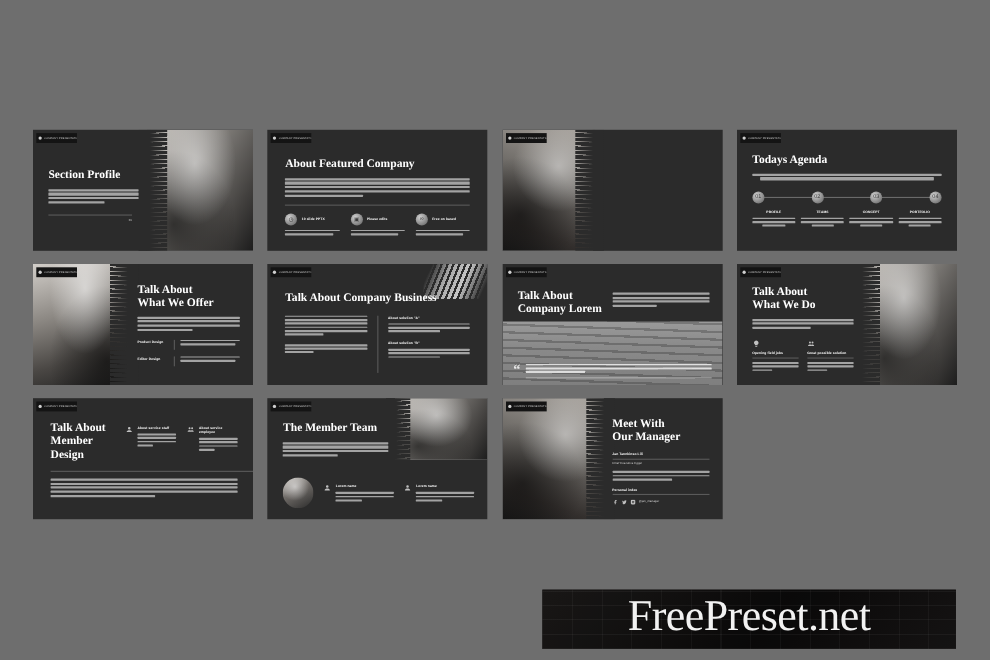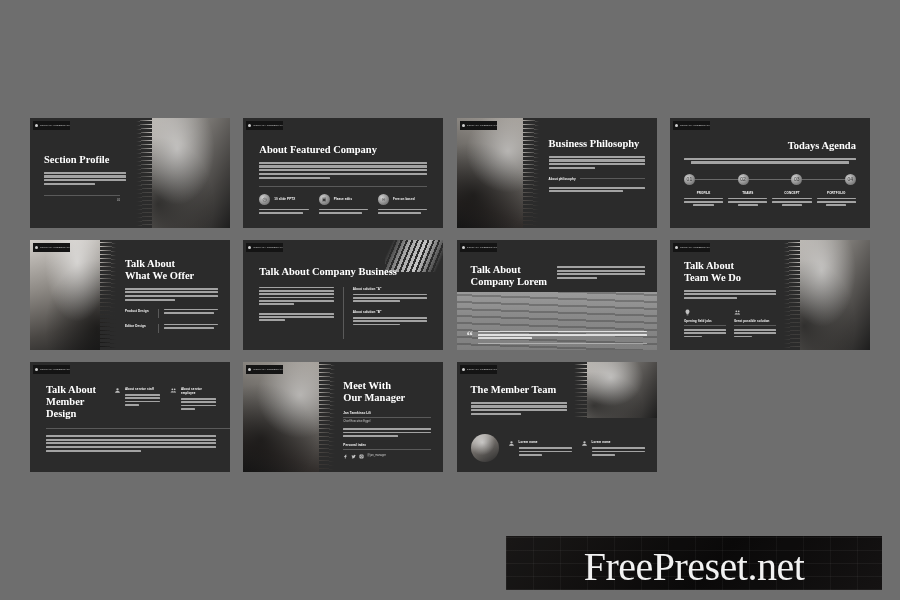--- a/index.html
+++ b/index.html
@@ -136,25 +136,25 @@
     width:28px; height:28px; border-radius:50%;
     background:
       radial-gradient(circle at 40% 30%, rgba(255,255,255,.55), transparent 50%),
       linear-gradient(150deg,#cac6c1,#6e6a66 45%,#2a2a2a);
     flex:none;
   }
 
   
   #watermark {
     position:absolute;
-    left:506px; top:536px;
+    left:493px; top:536px;
     width:376px; height:54px;
     background:#0d0c0c;
     overflow:hidden;
-    display:flex; align-items:flex-end; justify-content:center;
+    display:flex; align-items:flex-start; justify-content:center;
   }
   #watermark .brick {
     position:absolute; inset:0;
     background:
       repeating-linear-gradient(0deg, rgba(255,255,255,.05) 0 1px, transparent 1px 13px),
       repeating-linear-gradient(90deg, rgba(255,255,255,.045) 0 1px, transparent 1px 27px),
       linear-gradient(130deg,#1b1918 0%,#0a0909 55%,#161414 100%);
     opacity:.9;
   }
   #watermark .wtext {
@@ -239,46 +239,29 @@
     </div>
   </div>
 
   <div class="slide">
     <div class="photo p3" style="left:0;top:0;width:82px;bottom:0;"></div>
     <div class="torn" style="left:66px;transform:scaleX(-1);"></div>
     <div class="badge">
       <span class="bdot"></span>
       <span class="blabel">COMPANY PRESENTATION</span>
     </div>
-    <div style="position:absolute;left:92px;top:20px;right:12px;z-index:5;">
-      <div class="h-serif t10">Business Philosophy</div>
-      <div class="copy" style="margin-top:6px;">
-        <i style="width:100%"></i>
-          <i style="width:100%"></i>
-          <i style="width:100%"></i>
-          <i style="width:48%"></i>
-      </div>
-      <div style="display:flex;align-items:center;gap:4px;margin-top:8px;">
-        <span class="micro-ttl">About philosophy</span>
-        <span style="flex:1;height:1px;background:#5a5a5a;"></span>
-      </div>
-      <div class="copy tiny" style="margin-top:6px;">
-        <i style="width:100%"></i>
-          <i style="width:78%"></i>
-      </div>
-    </div>
   </div>
 
   <div class="slide">
     <div class="badge">
       <span class="bdot"></span>
       <span class="blabel">COMPANY PRESENTATION</span>
     </div>
     <div style="position:absolute;left:14px;top:22px;right:14px;">
-      <div class="h-serif t10" style="text-align:right;font-family:Liberation Serif, serif;">Todays Agenda</div>
+      <div class="h-serif t10" style="text-align:left;font-family:Liberation Serif, serif;">Todays Agenda</div>
       <div class="copy" style="margin-top:6px;align-items:center;">
         <i style="width:100%"></i>
           <i style="width:92%"></i>
       </div>
       <div class="tl" style="margin-top:10px;">
         <span class="chip">01</span>
         <span class="chip">02</span>
         <span class="chip">03</span>
         <span class="chip">04</span>
       </div>
@@ -433,21 +416,21 @@
 
   <div class="slide">
     <div class="photo p2" style="left:112px;top:0;right:0;bottom:0;"></div>
     <div class="torn" style="left:104px;"></div>
     <div class="badge">
       <span class="bdot"></span>
       <span class="blabel">COMPANY PRESENTATION</span>
     </div>
     <div style="position:absolute;left:14px;top:20px;width:92px;z-index:5;">
       <div class="h-serif t10">Talk About</div>
-      <div class="h-serif t10">Team We Do</div>
+      <div class="h-serif t10">What We Do</div>
       <div class="copy" style="margin-top:6px;">
         <i style="width:100%"></i>
           <i style="width:100%"></i>
           <i style="width:58%"></i>
       </div>
       <div style="display:flex;gap:8px;margin-top:10px;">
         <div style="flex:1">
           <span class="ico">
             <svg viewBox="0 0 24 24">
                 <path d="M12 2a7 7 0 0 0-4 12.7V17h8v-2.3A7 7 0 0 0 12 2zm-3 17h6v2H9z"></path>
@@ -528,20 +511,72 @@
     <div class="hr" style="position:absolute;left:16px;right:14px;top:66px;"></div>
     <div class="copy" style="position:absolute;left:16px;right:14px;top:73px;">
       <i style="width:100%"></i>
         <i style="width:100%"></i>
         <i style="width:100%"></i>
         <i style="width:100%"></i>
         <i style="width:56%"></i>
     </div>
   </div>
 
+
+  <div class="slide">
+    <div class="photo p2" style="left:116px;top:0;right:0;height:56px;"></div>
+    <div style="position:absolute;left:108px;top:0;width:22px;height:56px;z-index:4;
+      background:repeating-linear-gradient(176deg,#2b2b2b 0 3px, transparent 3px 4px),linear-gradient(90deg,#2b2b2b 0 42%, transparent 96%);"></div>
+    <div class="badge">
+      <span class="bdot"></span>
+      <span class="blabel">COMPANY PRESENTATION</span>
+    </div>
+    <div style="position:absolute;left:14px;top:22px;width:96px;z-index:5;">
+      <div class="h-serif t10">The Member Team</div>
+      <div class="copy" style="margin-top:6px;">
+        <i style="width:100%"></i>
+          <i style="width:100%"></i>
+          <i style="width:100%"></i>
+          <i style="width:52%"></i>
+      </div>
+    </div>
+    <div style="position:absolute;left:14px;right:12px;bottom:10px;display:flex;align-items:center;gap:9px;z-index:5;">
+      <span class="avatar"></span>
+      <span style="flex:1;display:flex;gap:4px;">
+        <span class="ico" style="flex:none;">
+          <svg viewBox="0 0 24 24">
+              <path d="M12 12a4 4 0 1 0 0-8 4 4 0 0 0 0 8zm0 2c-4 0-8 2-8 5v1h16v-1c0-3-4-5-8-5z"></path>
+            </svg>
+        </span>
+        <span style="flex:1">
+          <span class="micro-ttl" style="display:block">Lorem name</span>
+          <span class="copy tiny" style="display:flex;margin-top:3px;">
+              <i style="width:100%"></i>
+              <i style="width:100%"></i>
+              <i style="width:44%"></i>
+            </span>
+        </span>
+      </span>
+      <span style="flex:1;display:flex;gap:4px;">
+        <span class="ico" style="flex:none;">
+          <svg viewBox="0 0 24 24">
+              <path d="M12 12a4 4 0 1 0 0-8 4 4 0 0 0 0 8zm0 2c-4 0-8 2-8 5v1h16v-1c0-3-4-5-8-5z"></path>
+            </svg>
+        </span>
+        <span style="flex:1">
+          <span class="micro-ttl" style="display:block">Lorem name</span>
+          <span class="copy tiny" style="display:flex;margin-top:3px;">
+              <i style="width:100%"></i>
+              <i style="width:100%"></i>
+              <i style="width:44%"></i>
+            </span>
+        </span>
+      </span>
+    </div>
+  </div>
 
   <div class="slide">
     <div class="photo p3" style="left:0;top:0;width:92px;bottom:0;"></div>
     <div class="torn" style="left:76px;transform:scaleX(-1);"></div>
     <div class="badge">
       <span class="bdot"></span>
       <span class="blabel">COMPANY PRESENTATION</span>
     </div>
     <div style="position:absolute;left:100px;top:18px;right:12px;z-index:5;">
       <div class="h-serif t10">Meet With</div>
@@ -570,70 +605,18 @@
         <span class="ico" style="width:5px;height:5px">
           <svg viewBox="0 0 24 24">
               <path d="M7 2h10a5 5 0 0 1 5 5v10a5 5 0 0 1-5 5H7a5 5 0 0 1-5-5V7a5 5 0 0 1 5-5zm5 5a5 5 0 1 0 0 10 5 5 0 0 0 0-10zm0 2.5a2.5 2.5 0 1 1 0 5 2.5 2.5 0 0 1 0-5zM18 5.5a1.2 1.2 0 1 0 0 2.4 1.2 1.2 0 0 0 0-2.4z"></path>
             </svg>
         </span>
         <span class="micro">@jan_manager</span>
       </div>
     </div>
   </div>
 
-  <div class="slide">
-    <div class="photo p2" style="left:116px;top:0;right:0;height:56px;"></div>
-    <div style="position:absolute;left:108px;top:0;width:22px;height:56px;z-index:4;
-      background:repeating-linear-gradient(176deg,#2b2b2b 0 3px, transparent 3px 4px),linear-gradient(90deg,#2b2b2b 0 42%, transparent 96%);"></div>
-    <div class="badge">
-      <span class="bdot"></span>
-      <span class="blabel">COMPANY PRESENTATION</span>
-    </div>
-    <div style="position:absolute;left:14px;top:22px;width:96px;z-index:5;">
-      <div class="h-serif t10">The Member Team</div>
-      <div class="copy" style="margin-top:6px;">
-        <i style="width:100%"></i>
-          <i style="width:100%"></i>
-          <i style="width:100%"></i>
-          <i style="width:52%"></i>
-      </div>
-    </div>
-    <div style="position:absolute;left:14px;right:12px;bottom:10px;display:flex;align-items:center;gap:9px;z-index:5;">
-      <span class="avatar"></span>
-      <span style="flex:1;display:flex;gap:4px;">
-        <span class="ico" style="flex:none;">
-          <svg viewBox="0 0 24 24">
-              <path d="M12 12a4 4 0 1 0 0-8 4 4 0 0 0 0 8zm0 2c-4 0-8 2-8 5v1h16v-1c0-3-4-5-8-5z"></path>
-            </svg>
-        </span>
-        <span style="flex:1">
-          <span class="micro-ttl" style="display:block">Lorem name</span>
-          <span class="copy tiny" style="display:flex;margin-top:3px;">
-              <i style="width:100%"></i>
-              <i style="width:100%"></i>
-              <i style="width:44%"></i>
-            </span>
-        </span>
-      </span>
-      <span style="flex:1;display:flex;gap:4px;">
-        <span class="ico" style="flex:none;">
-          <svg viewBox="0 0 24 24">
-              <path d="M12 12a4 4 0 1 0 0-8 4 4 0 0 0 0 8zm0 2c-4 0-8 2-8 5v1h16v-1c0-3-4-5-8-5z"></path>
-            </svg>
-        </span>
-        <span style="flex:1">
-          <span class="micro-ttl" style="display:block">Lorem name</span>
-          <span class="copy tiny" style="display:flex;margin-top:3px;">
-              <i style="width:100%"></i>
-              <i style="width:100%"></i>
-              <i style="width:44%"></i>
-            </span>
-        </span>
-      </span>
-    </div>
-  </div>
-
 </div>
 
 <div id="watermark">
   <div class="brick"></div>
   <div class="wtext">FreePreset.net</div>
 </div>
 
 </body></html>

